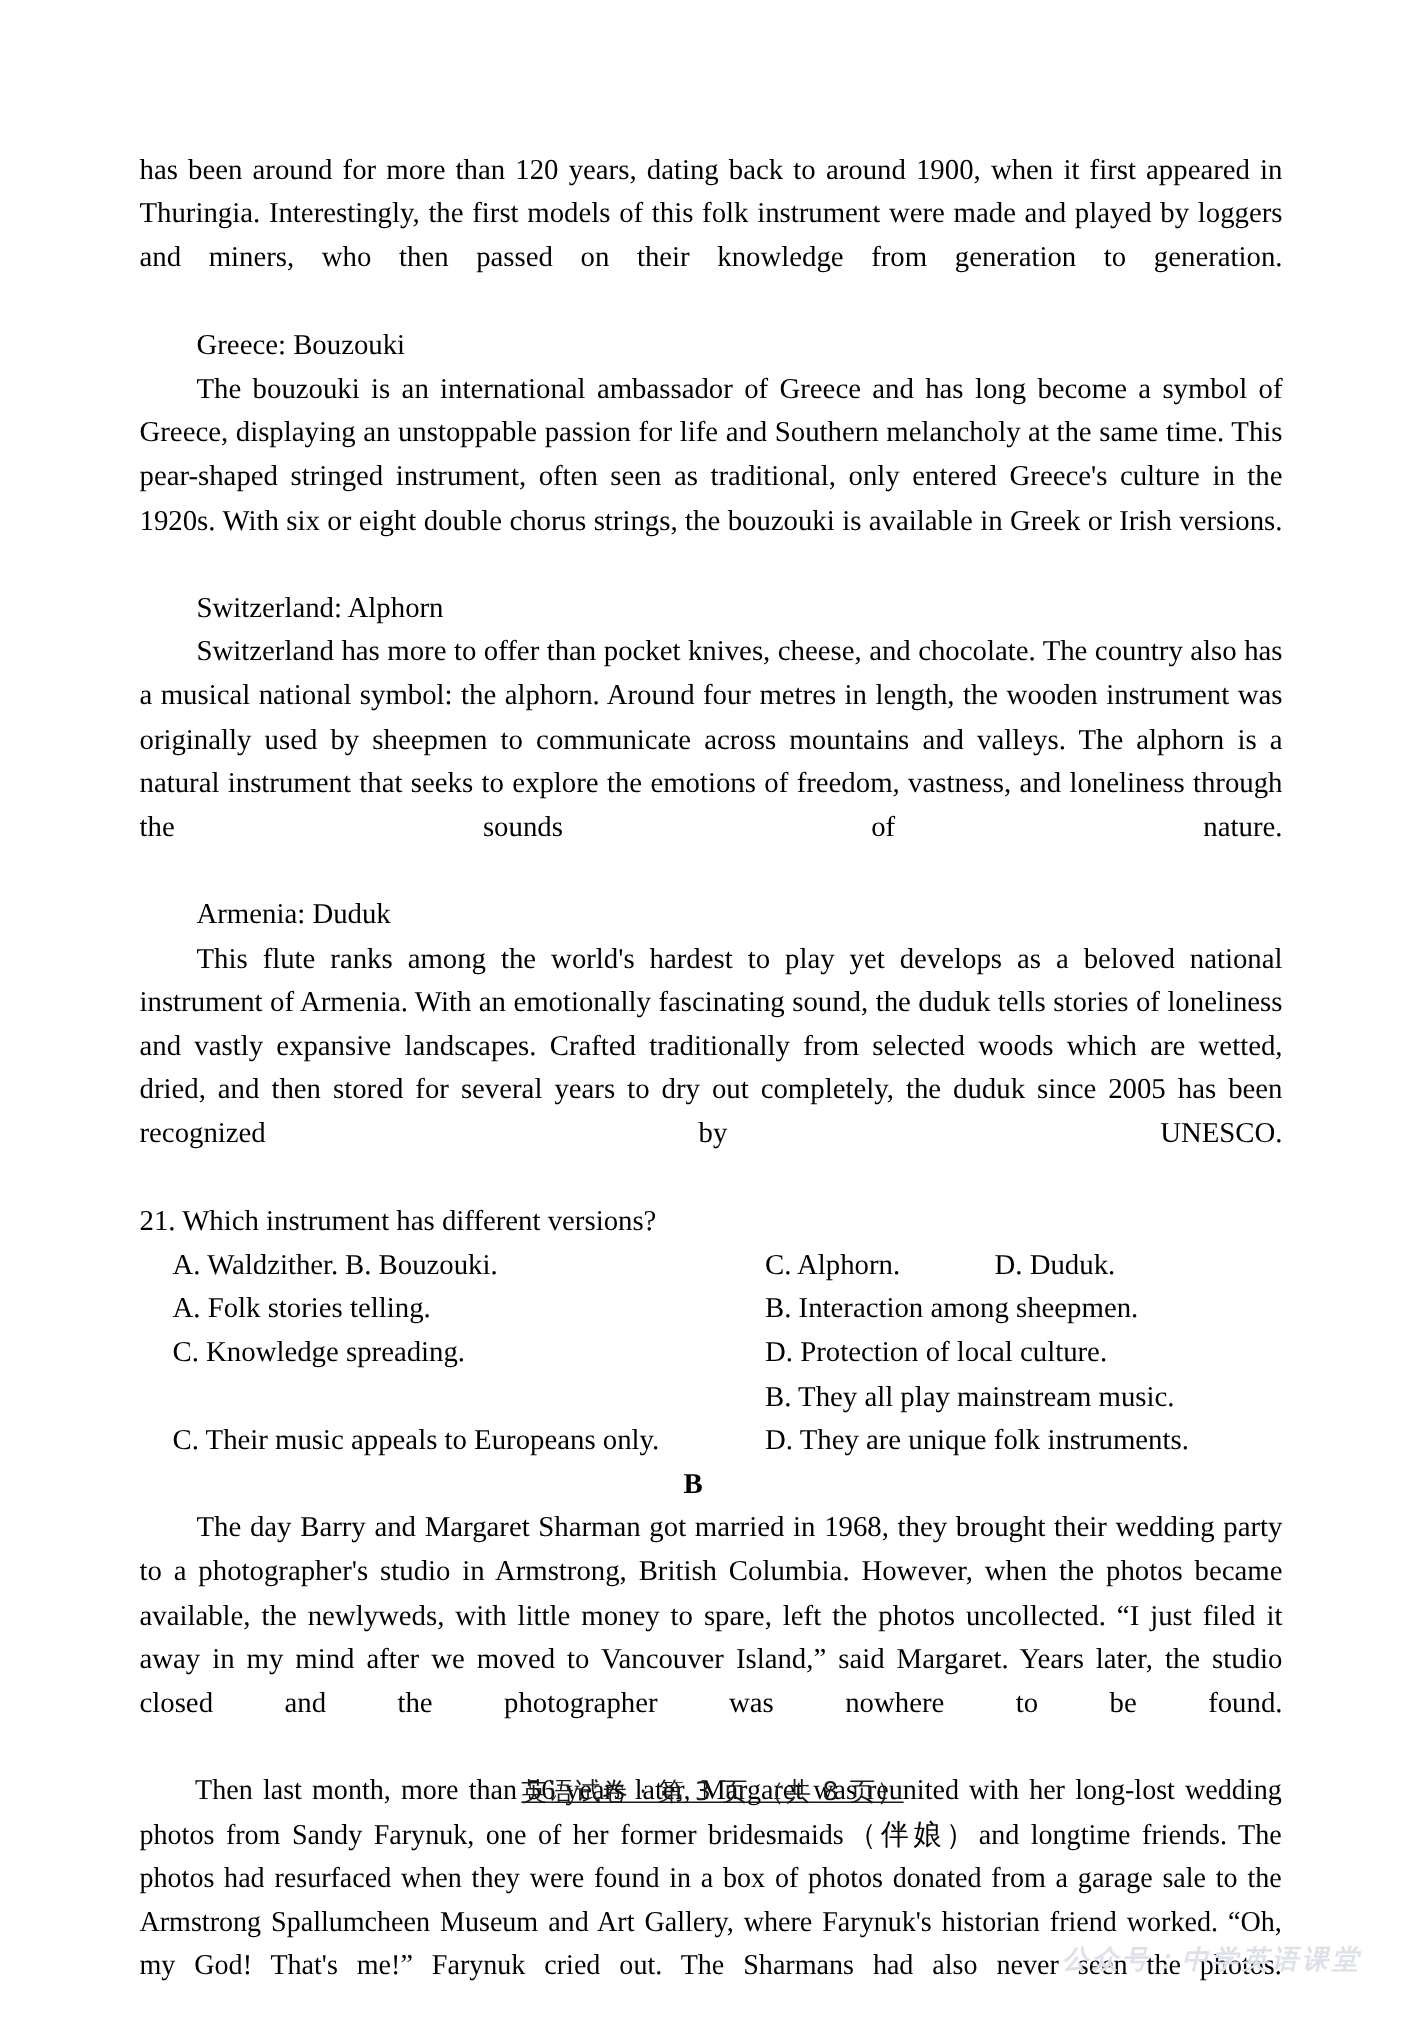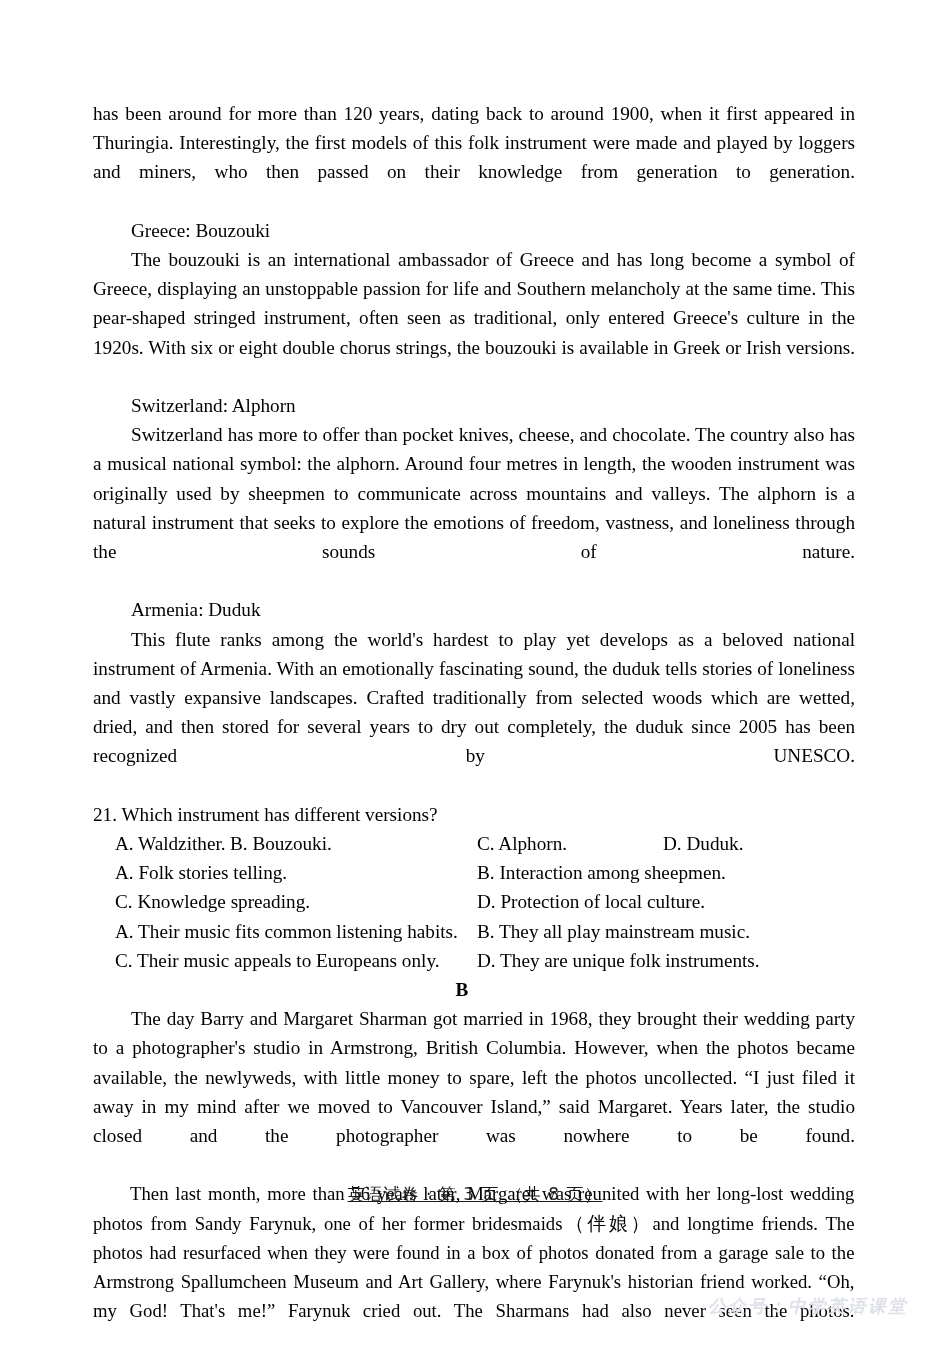--- a/index.html
+++ b/index.html
@@ -80,21 +80,21 @@
     font-size: 19.2px;
     line-height: 29.2px;
     white-space: nowrap;
   }
   .opt {
     position: absolute;
     top: 0;
   }
   .c1 { left: 22px; }
   .c2 { left: 137px; }
-  .c3 { left: 384px; }
+  .c3 { left: 417px; }
   .c4 { left: 570px; }
 
   
   .condensed {
     transform: scaleX(0.975);
     transform-origin: left center;
     width: 781px;
   }
 
   .footer {
@@ -153,21 +153,20 @@
     <div class="opts-row">
       <span class="opt c1">A. Folk stories telling.</span>
       <span class="opt c3">B. Interaction among sheepmen.</span>
     </div>
     <div class="opts-row">
       <span class="opt c1">C. Knowledge spreading.</span>
       <span class="opt c3">D. Protection of local culture.</span>
     </div>
 
     <div class="opts-row">
-      <span class="opt c1">A. Their music fits common listening habits.</span>
       <span class="opt c3">B. They all play mainstream music.</span>
     </div>
     <div class="opts-row">
       <span class="opt c1">C. Their music appeals to Europeans only.</span>
       <span class="opt c3">D. They are unique folk instruments.</span>
     </div>
 
     <div class="section-letter">B</div>
 
     <p class="para indent">The day Barry and Margaret Sharman got married in 1968, they brought their wedding party to a photographer's studio in Armstrong, British Columbia. However, when the photos became available, the newlyweds, with little money to spare, left the photos uncollected. “I just filed it away in my mind after we moved to Vancouver Island,” said Margaret. Years later, the studio closed and the photographer was nowhere to be found.</p>

